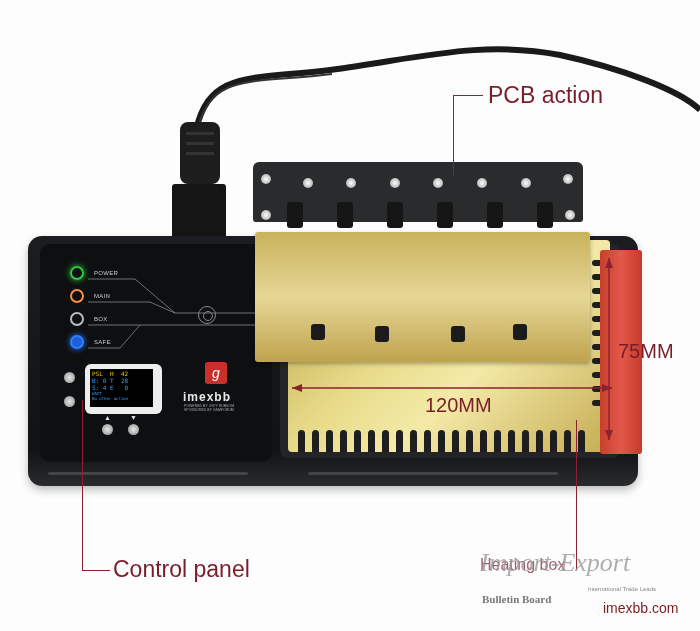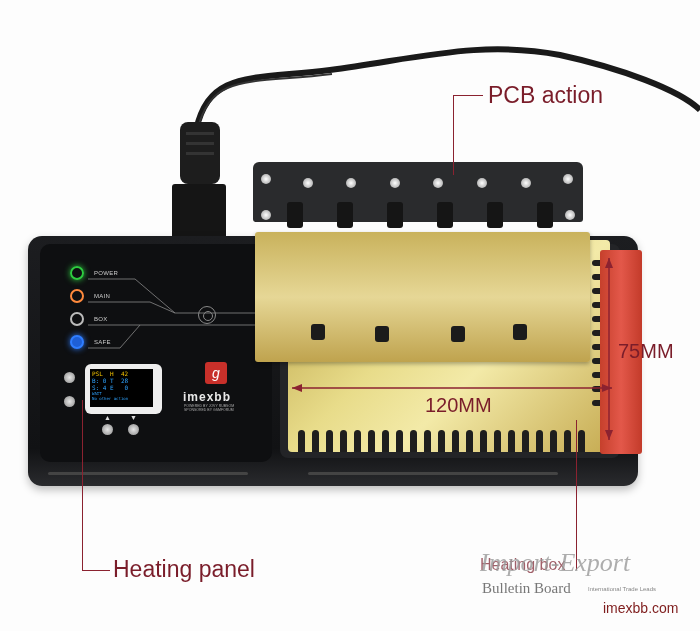--- a/index.html
+++ b/index.html
@@ -179,23 +179,23 @@
 </svg>
 <span class="abs callout" style="left:425px;top:394px;font-size:20px;">120MM</span>
 <span class="abs callout" style="left:618px;top:340px;font-size:20px;">75MM</span>
 
 <div class="line" style="left:453px;top:95px;width:1px;height:80px;"></div>
 <div class="line" style="left:453px;top:95px;width:30px;height:1px;"></div>
 <span class="abs callout" style="left:488px;top:82px;font-size:23px;">PCB action</span>
 
 <div class="line" style="left:82px;top:400px;width:1px;height:170px;"></div>
 <div class="line" style="left:82px;top:570px;width:28px;height:1px;"></div>
-<span class="abs callout" style="left:113px;top:556px;font-size:23px;">Heating panel</span>
+<span class="abs callout" style="left:113px;top:556px;font-size:23px;">Control panel</span>
 
 <div class="line" style="left:576px;top:420px;width:1px;height:150px;"></div>
 <span class="abs callout" style="left:480px;top:556px;font-size:16px;opacity:.7;">Heating box</span>
 
 <div class="abs watermark">
   <div style="position:absolute;left:0;top:0;font-family:'Liberation Serif',serif;font-size:26px;color:#9a9a9a;opacity:.8;font-style:italic;">Import-Export</div>
-  <div style="position:absolute;left:2px;top:32px;font-family:'Liberation Serif',serif;font-size:15px;color:#777;font-weight:normal;">Bulletin Board</div>
+  <div style="position:absolute;left:2px;top:45px;font-family:'Liberation Serif',serif;font-size:11px;color:#777;font-weight:bold;">Bulletin Board</div>
   <div style="position:absolute;left:108px;top:38px;font-size:6px;color:#888;">International Trade Leads</div>
   <div style="position:absolute;left:95px;top:52px;font-size:14px;color:#7f1d1d;margin-left:28px;">imexbb.com</div>
 </div>
 
 </body></html>

